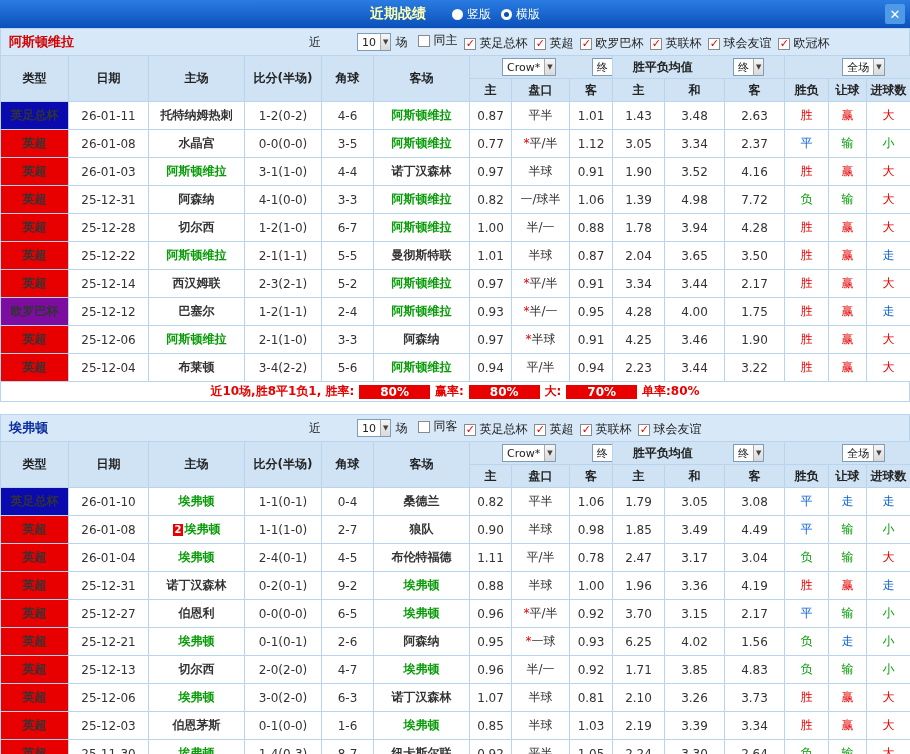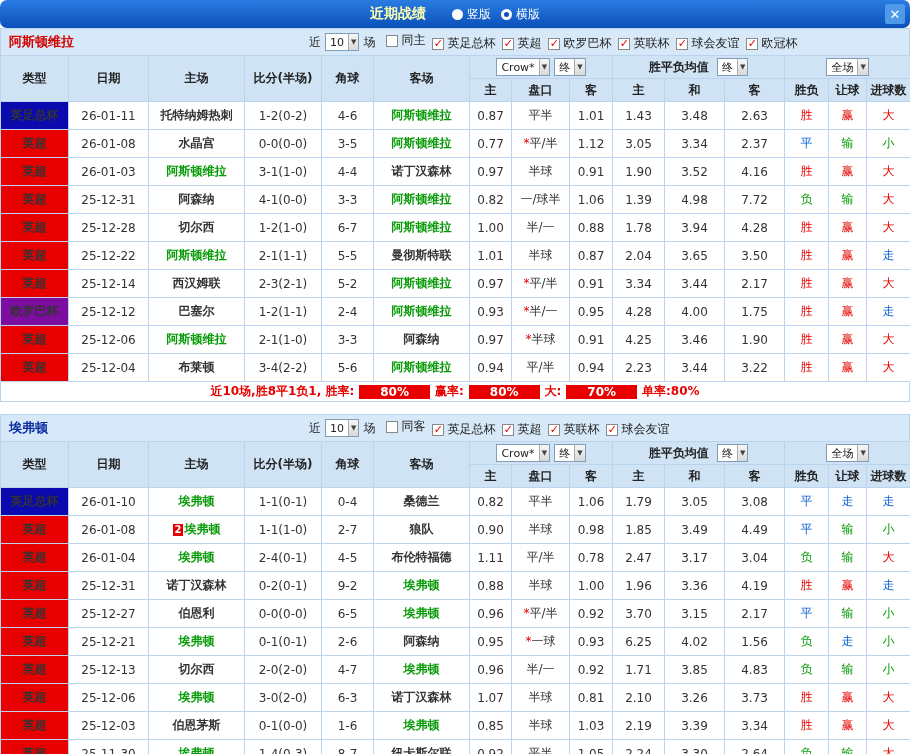--- a/index.html
+++ b/index.html
@@ -1,35 +1,35 @@
 <!DOCTYPE html>
 <html><head>
 <meta charset="utf-8">
 <style>
   * { margin:0; padding:0; box-sizing:border-box; }
   body { width:910px; background:#fff; font-family:"DejaVu Sans","Liberation Sans",sans-serif; font-size:12px; }
   .page { width:910px; height:754px; overflow:hidden; background:#fff; }
 
   
-  .topbar { height:28px; background:linear-gradient(#2a7ce2,#0b50ba); display:flex; align-items:center; justify-content:center; position:relative;border-radius:7px; }
+  .topbar { height:28px; background:linear-gradient(#2a7ce2,#0b50ba); display:flex; align-items:center; justify-content:center; position:relative; }
   .topbar-title { color:#ffffb0; font-weight:bold; font-size:14px; margin-right:16px; }
   .radio-item { display:inline-flex; align-items:center; gap:4px; color:#fff; font-size:12px; margin-left:10px; cursor:pointer; }
   .radio { width:11px; height:11px; border-radius:50%; background:#fff; position:relative; display:inline-block; }
   .radio.checked::after { content:""; position:absolute; left:3px; top:3px; width:5px; height:5px; border-radius:50%; background:#0b50ba; }
   .close-btn { position:absolute; right:5px; top:4px; width:20px; height:20px; background:#4f9ae8; color:#fff; display:flex; align-items:center; justify-content:center; font-size:13px; font-weight:bold; border-radius:2px; cursor:pointer; }
 
   
   .sec-head { height:27px; background:#d7e9f8; display:flex; align-items:center; border:1px solid #b9d4ec; border-bottom:none; }
   .team-name { font-weight:bold; font-size:13px; padding-left:8px; width:308px; cursor:pointer; }
   .filter { display:flex; align-items:center; gap:4px; color:#222; }
   .cb-item { display:inline-flex; align-items:center; gap:3px; margin-left:7px; cursor:pointer; }
   .cb { width:12px; height:12px; background:#fff; border:1px solid #8a8a8a; font-size:11px; line-height:10px; color:#e80000; font-weight:bold; display:inline-flex; align-items:center; justify-content:center; }
 
   
-  .dd { display:inline-flex; align-items:center; background:#fff; border:1px solid #7f9db9; height:18px; padding-left:4px; font-size:11px; color:#222; cursor:pointer; font-weight:normal; }
+  .dd { display:inline-flex; align-items:center; background:#fff; border:1px solid #7f9db9; height:18px; padding-left:4px; font-size:11px; color:#222; cursor:pointer; font-weight:normal;margin-left:32px; }
   .dd .arr { font-size:7px; color:#444; background:linear-gradient(#f6f6f6,#d9d9d9); border-left:1px solid #aaa; height:16px; display:inline-flex; align-items:center; padding:0 2px; margin-left:4px; }
 
   
   table.grid { border-collapse:collapse; width:910px; table-layout:fixed; }
   .grid th, .grid td { border:1px solid #b9d4ec; text-align:center; overflow:hidden; white-space:nowrap; }
   .grid thead th { background:#cfe3f5; font-weight:bold; color:#222; font-size:12px; height:23px; }
   .head2 th { height:21px; }
   .avg-label { font-weight:bold; margin-right:4px; }
   .grid td { height:28px; background:#fff; font-size:12px; color:#333; }
   .type-cell { color:#fff; font-weight:bold; }

